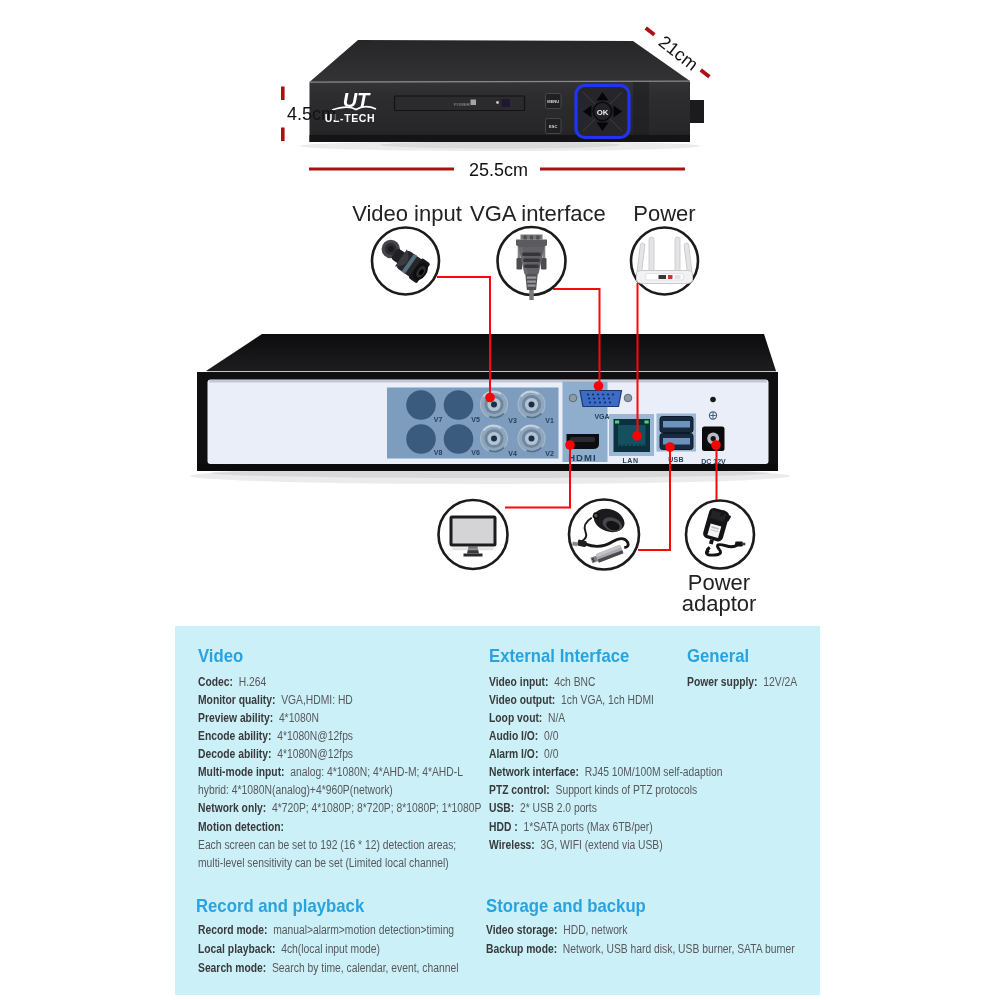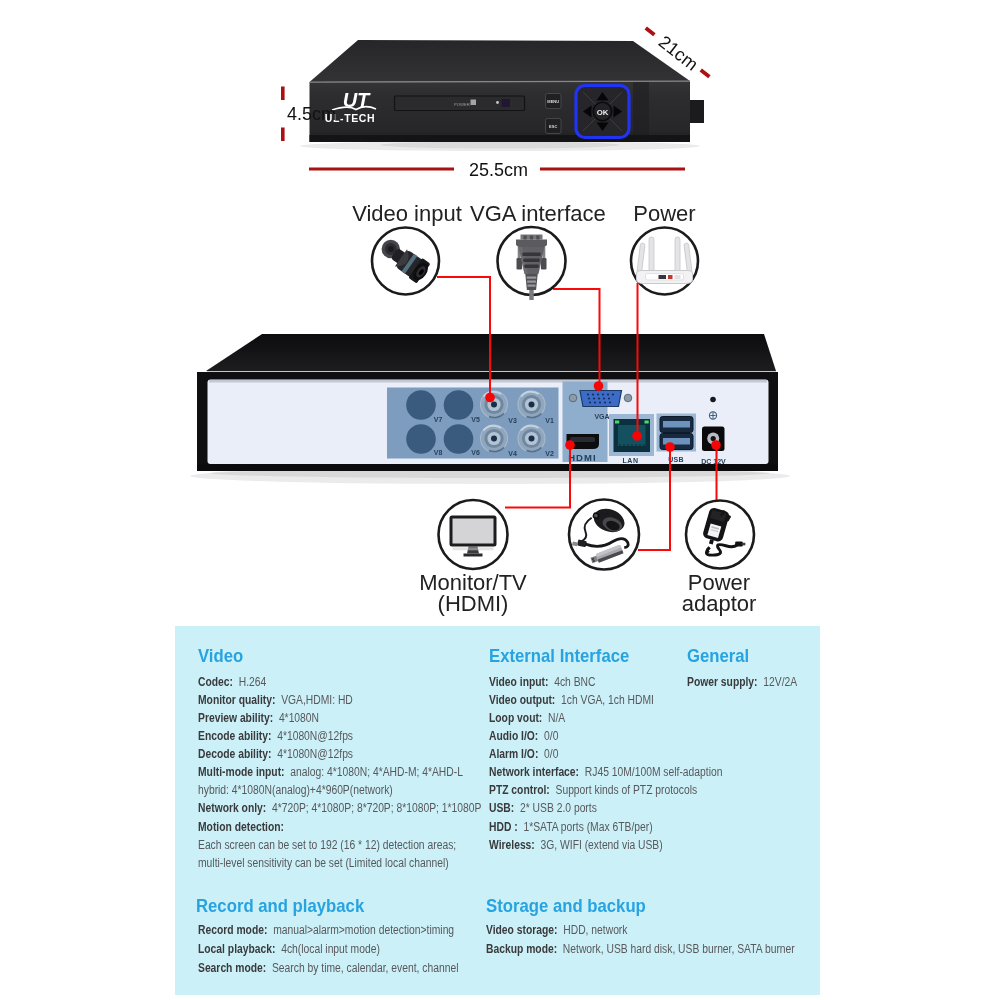--- a/index.html
+++ b/index.html
@@ -363,21 +363,20 @@
 </svg>
 
 <div class="dim" style="left:257px;top:104px;margin-left:30px;">4.5cm</div>
 <div class="dim" style="left:469px;top:160px;">25.5cm</div>
 <div class="dim" style="left:656px;top:43px;transform:rotate(38deg);transform-origin:center;">21cm</div>
 
 <div class="lbl" style="left:347px;top:203px;width:120px;">Video input</div>
 <div class="lbl" style="left:470px;top:203px;width:121px;">VGA interface</div>
 <div class="lbl" style="left:604px;top:203px;width:121px;">Power</div>
 
-<div class="lbl" style="left:413px;top:572px;width:120px;">Monitor/TV<br>(HDMI)</div>
 <div class="lbl" style="left:659px;top:572px;width:120px;">Power<br>adaptor</div>
 
 <div class="cyan"></div>
 
 <div class="hd" style="left:198px;top:645px;">Video</div>
 <div class="hd" style="left:489px;top:645px;">External Interface</div>
 <div class="hd" style="left:687px;top:645px;">General</div>
 <div class="hd" style="left:196px;top:895px;">Record and playback</div>
 <div class="hd" style="left:486px;top:895px;">Storage and backup</div>
 

